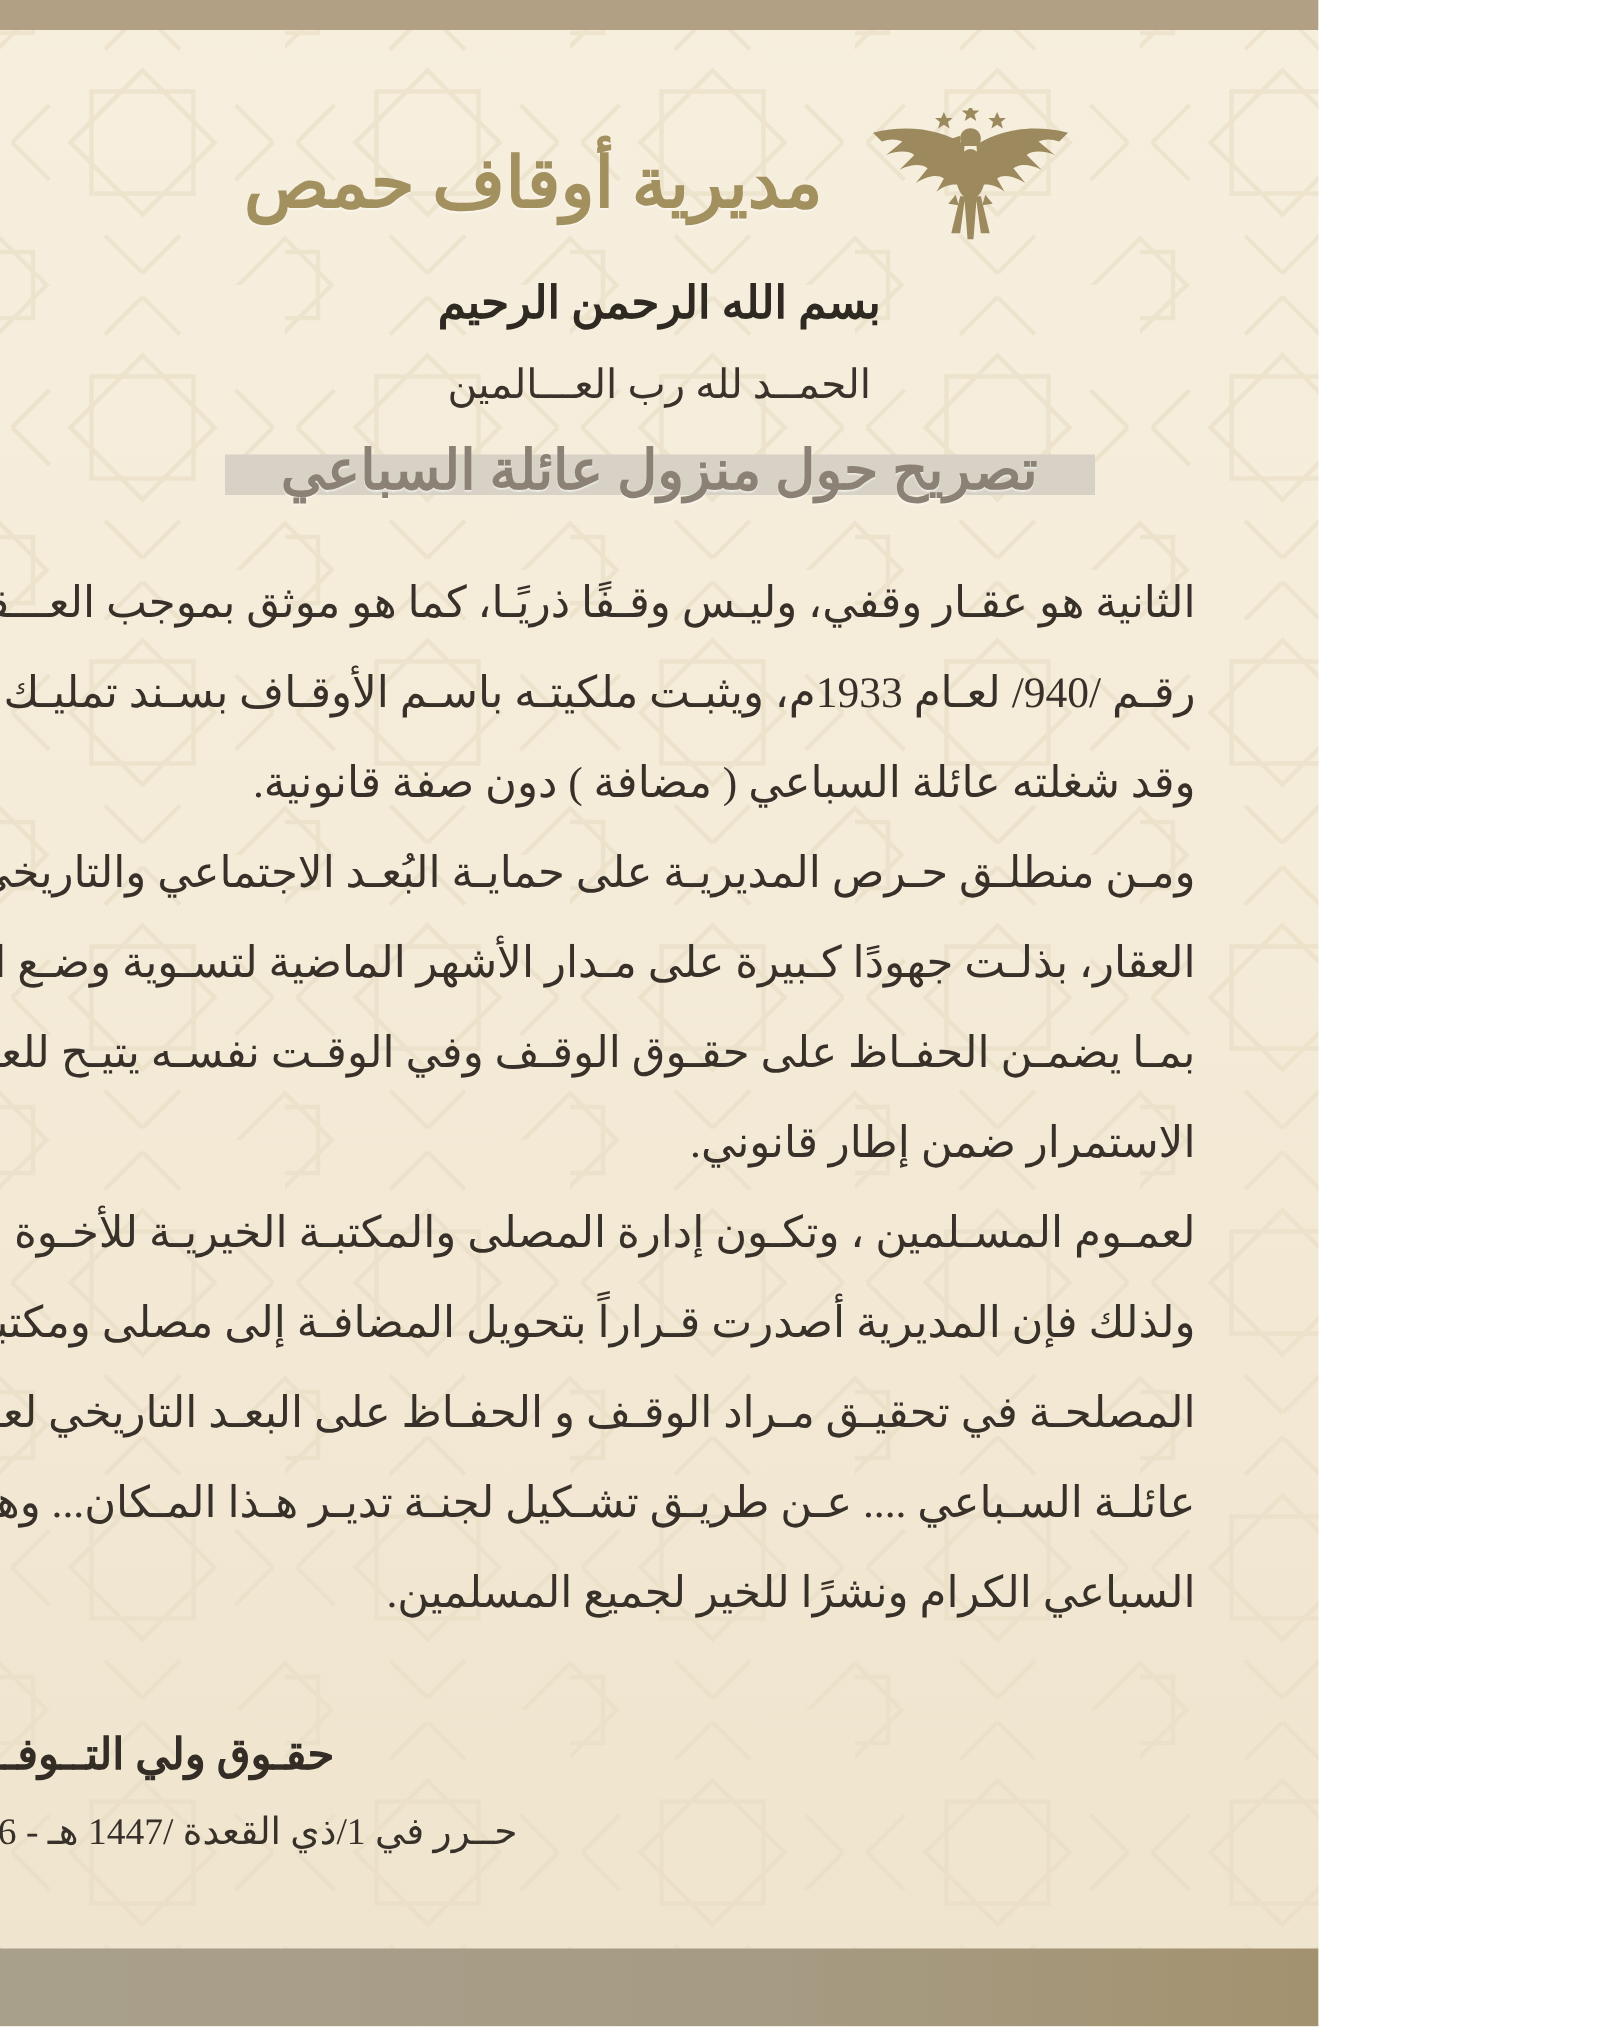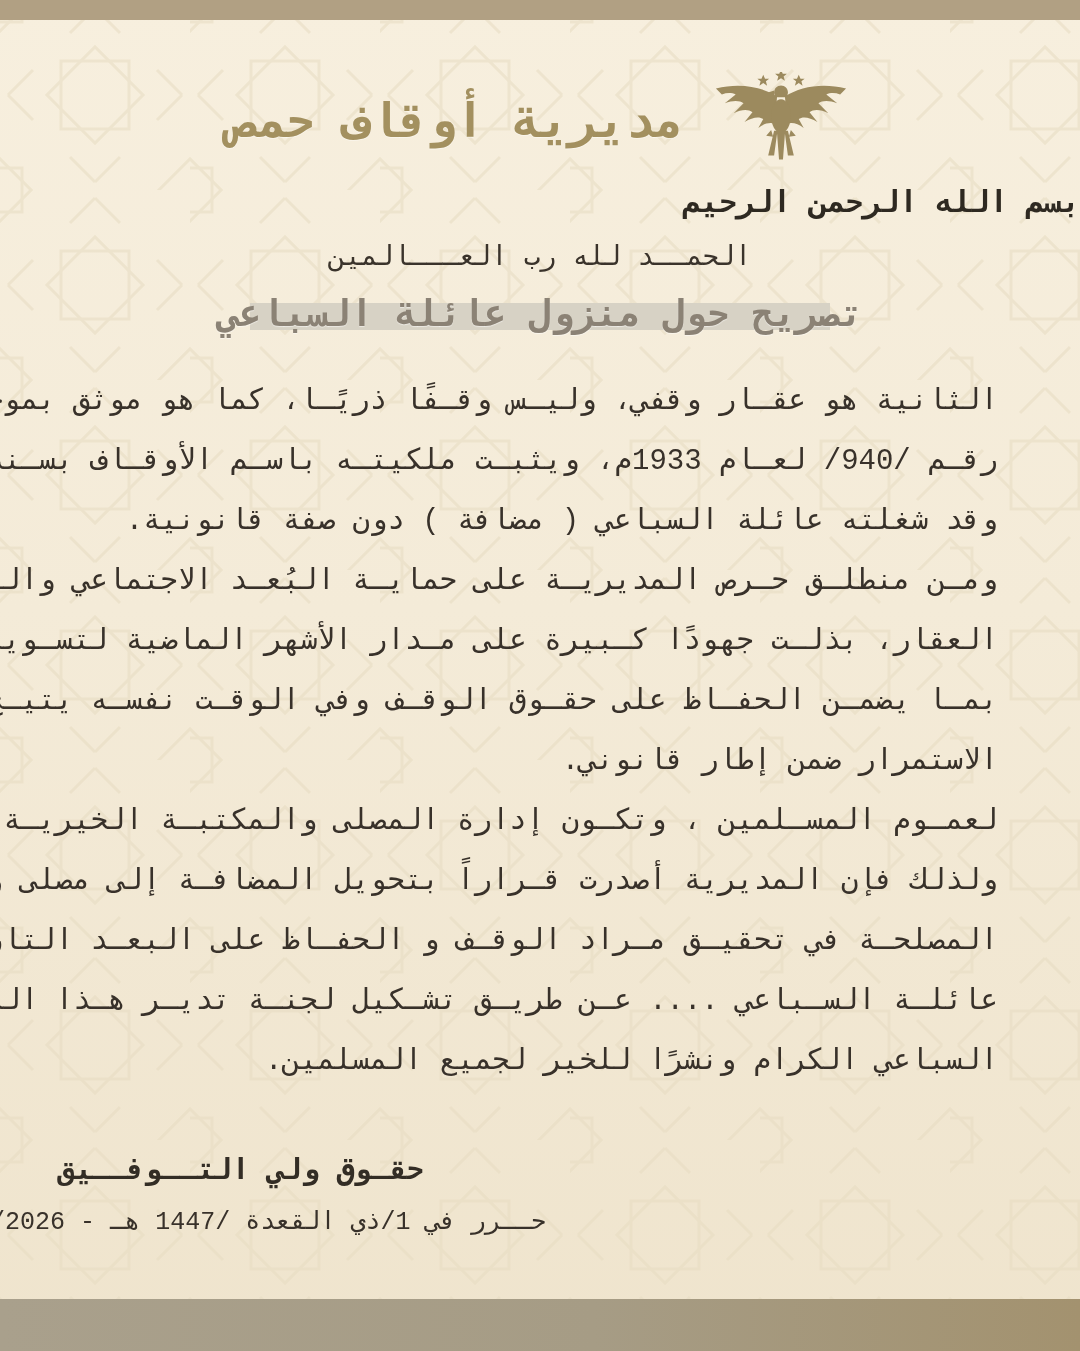--- a/index.html
+++ b/index.html
@@ -1,40 +1,40 @@
 <!DOCTYPE html>
 <html lang="ar"><head>
 <meta charset="utf-8">
 <style>
   html,body{margin:0;padding:0;background:#ffffff;}
   .page{
     position:relative;
-    width:1080px;height:1351px;
+    width:879px;height:1351px;
     overflow:hidden;
     background:linear-gradient(180deg,#f7efde 0%,#f4ebd8 45%,#efe4cd 100%);
-    font-family:Liberation Mono, monospace;
+    font-family:Liberation Serif, serif;
   }
   .pattern-layer{position:absolute;inset:0;opacity:.55;}
   .top-bar{position:absolute;top:0;left:0;width:100%;height:20px;background:#b1a083;}
   .bottom-bar{position:absolute;bottom:0;left:0;width:100%;height:52px;
     background:linear-gradient(90deg,#a9a08c 0%,#a69c85 55%,#a3926f 100%);}
   .logo-row{
     position:absolute;top:72px;left:0;right:0;
     display:flex;justify-content:center;align-items:center;gap:30px;
   }
   .logo-callig{
     direction:rtl;
     font-size:47px;font-weight:bold;color:#a3905f;
     letter-spacing:1px;
     text-shadow:0 1px 0 rgba(255,255,255,.4);
   }
   .eagle{width:138px;height:100px;flex:0 0 auto;}
   .bismillah{
     position:absolute;top:184px;left:0;right:0;
-    direction:rtl;text-align:right;
+    direction:rtl;text-align:center;
     font-size:30px;font-weight:bold;color:#2e2921;
   }
   .hamd{
     position:absolute;top:240px;left:0;right:0;
     direction:rtl;text-align:center;
     font-size:27px;color:#3a332b;letter-spacing:.5px;
   }
   .title-wrap{
     position:absolute;top:286px;left:0;right:0;height:56px;
     display:flex;justify-content:center;align-items:center;

